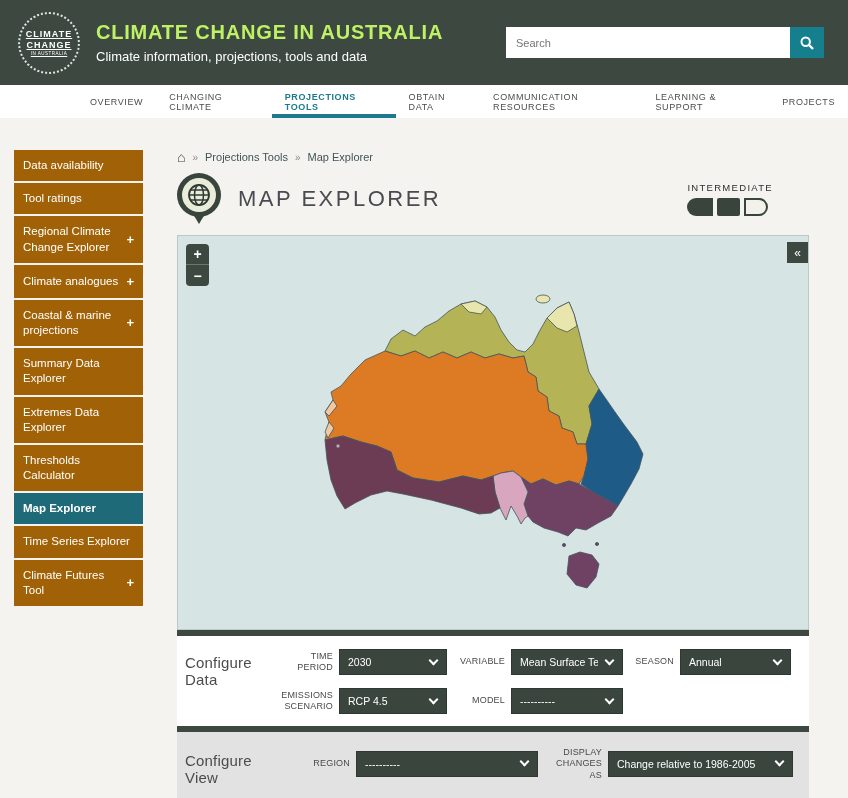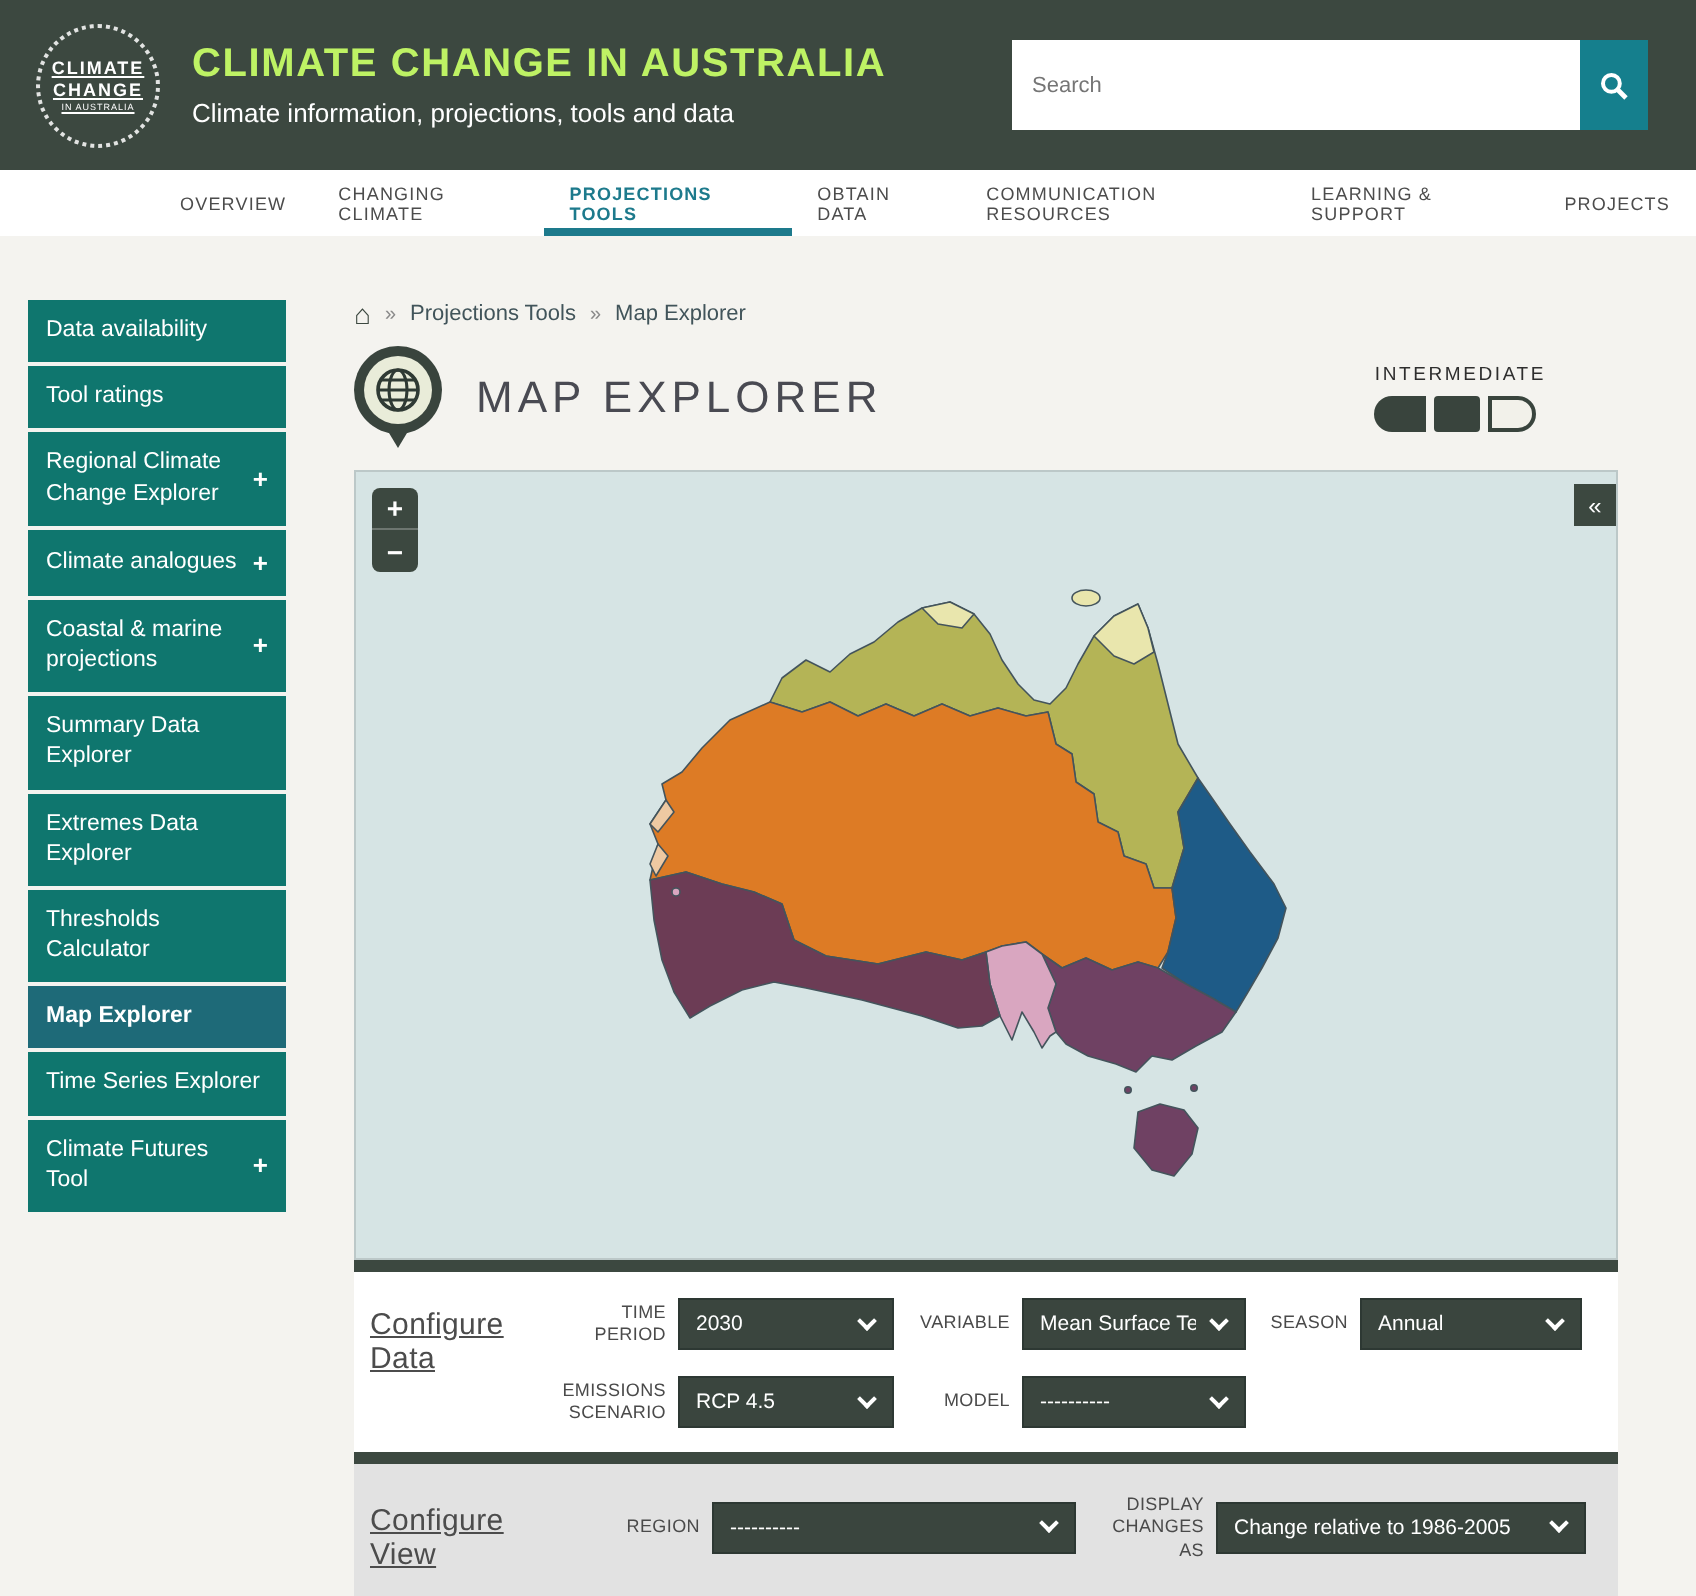--- a/index.html
+++ b/index.html
@@ -14,32 +14,32 @@
     width: 62px; height: 62px; border-radius: 50%;
     border: 2px dotted rgba(255,255,255,.85);
     display: flex; flex-direction: column; align-items: center; justify-content: center;
     color: #fff; flex-shrink: 0; text-decoration: underline;
   }
   .logo .l1 { font-size: 9px; font-weight: bold; letter-spacing: 1px; line-height: 1.15; }
   .logo .l3 { font-size: 4.5px; letter-spacing: .5px; margin-top: 1px; }
   .hdr-text { margin-left: 16px; }
   .hdr-title { color: #bef264; font-size: 20px; font-weight: 600; letter-spacing: .8px; }
   .hdr-sub { color: #ffffff; font-size: 13px; margin-top: 5px; }
-  .search { margin-left: auto; display: flex; width: 318px; height: 45px; }
+  .search { margin-left: auto; display: flex; width: 318px; height: 31px; }
   .search input { flex: 1; border: none; outline: none; padding: 0 10px; font-size: 11px; color: #333; font-family: "Liberation Sans", sans-serif; }
   .search button { width: 34px; background: #157f8d; border: none; display: flex; align-items: center; justify-content: center; cursor: pointer; }
   
   .nav { background: #fff; height: 33px; display: flex; align-items: stretch; padding-left: 77px; }
   .nav a { position: relative; display: flex; align-items: center; padding: 0 13px; font-size: 9px; letter-spacing: .6px; color: #4c4c4c; text-decoration: none; cursor: pointer; }
   .nav a.active { color: #1d7a8c; font-weight: bold; }
   .nav a.active::after { content: ""; position: absolute; left: 0; right: 0; bottom: 0; height: 4px; background: #1d7a8c; }
   
   .content { display: flex; padding: 32px 14px 0 14px; }
   .sidebar { width: 129px; flex-shrink: 0; }
-  .side-item { background: #0f766e; color: #fff; font-size: 11.5px; line-height: 1.32; padding: 8px 9px; margin-bottom: 2px; display: flex; align-items: center; cursor: pointer; }
+  .side-item { background: #a16207; color: #fff; font-size: 11.5px; line-height: 1.32; padding: 8px 9px; margin-bottom: 2px; display: flex; align-items: center; cursor: pointer; }
   .side-item .lbl { flex: 1; }
   .side-item .plus { font-weight: bold; font-size: 13px; margin-left: 4px; }
   .side-item .plus.inline { flex: 0; margin-left: 0; }
   .side-item.active { background: #1e6a78; font-weight: bold; }
   .main { margin-left: 34px; width: 632px; }
   
   .crumbs { display: flex; align-items: center; gap: 7px; font-size: 11px; color: #555; }
   .crumbs .home { font-size: 14px; color: #3c4840; line-height: 1; cursor: pointer; }
   .crumbs .sep { color: #8a8a8a; font-size: 10px; }
   .crumbs a { color: #41545a; text-decoration: none; cursor: pointer; }
@@ -60,21 +60,21 @@
   
   .map-panel { position: relative; width: 632px; height: 395px; border: 1px solid #bcc8c8; }
   .zoomctl { position: absolute; top: 8px; left: 8px; width: 23px; background: #3c4840; border-radius: 4px; overflow: hidden; z-index: 2; }
   .zoomctl div { height: 21px; color: #fff; font-size: 14px; font-weight: bold; display: flex; align-items: center; justify-content: center; cursor: pointer; }
   .zoomctl div:first-child { border-bottom: 1px solid rgba(255,255,255,.25); }
   .collapse { position: absolute; top: 6px; right: 0; width: 21px; height: 21px; background: #3c4840; color: #fff; font-size: 12px; display: flex; align-items: center; justify-content: center; cursor: pointer; z-index: 2; }
   
   .bar { height: 6px; background: #3c4840; }
   .section { display: flex; background: #fff; padding: 13px 6px 10px 8px; }
   .section.gray { background: #e2e2e2; padding-top: 15px; padding-bottom: 17px; }
-  .sec-head { width: 96px; flex-shrink: 0; font-size: 15px; color: #4c4c4c; padding-top: 5px; letter-spacing: .2px; text-decoration: underline; }
+  .sec-head { width: 96px; flex-shrink: 0; font-size: 15px; color: #4c4c4c; padding-top: 5px; letter-spacing: .2px; }
   .rows { flex: 1; }
   .cfg-row { display: flex; align-items: center; margin-bottom: 13px; }
   .cfg-row:last-child { margin-bottom: 2px; }
   .fld { display: flex; align-items: center; }
   .fld + .fld { margin-left: 8px; }
   .fld-label { font-size: 9px; color: #4a4a4a; text-align: right; margin-right: 6px; line-height: 1.25; letter-spacing: .2px; }
   .sel { height: 26px; background: #3a453e; border: 1px solid #2d3833; color: #fff; display: flex; align-items: center; padding: 0 8px; font-size: 10.5px; cursor: pointer; flex-shrink: 0; }
   .sel .val { flex: 1; white-space: nowrap; overflow: hidden; }
   .chev { width: 7px; height: 7px; border-right: 2px solid #fff; border-bottom: 2px solid #fff; transform: rotate(45deg); margin: -4px 1px 0 8px; flex-shrink: 0; }
   

